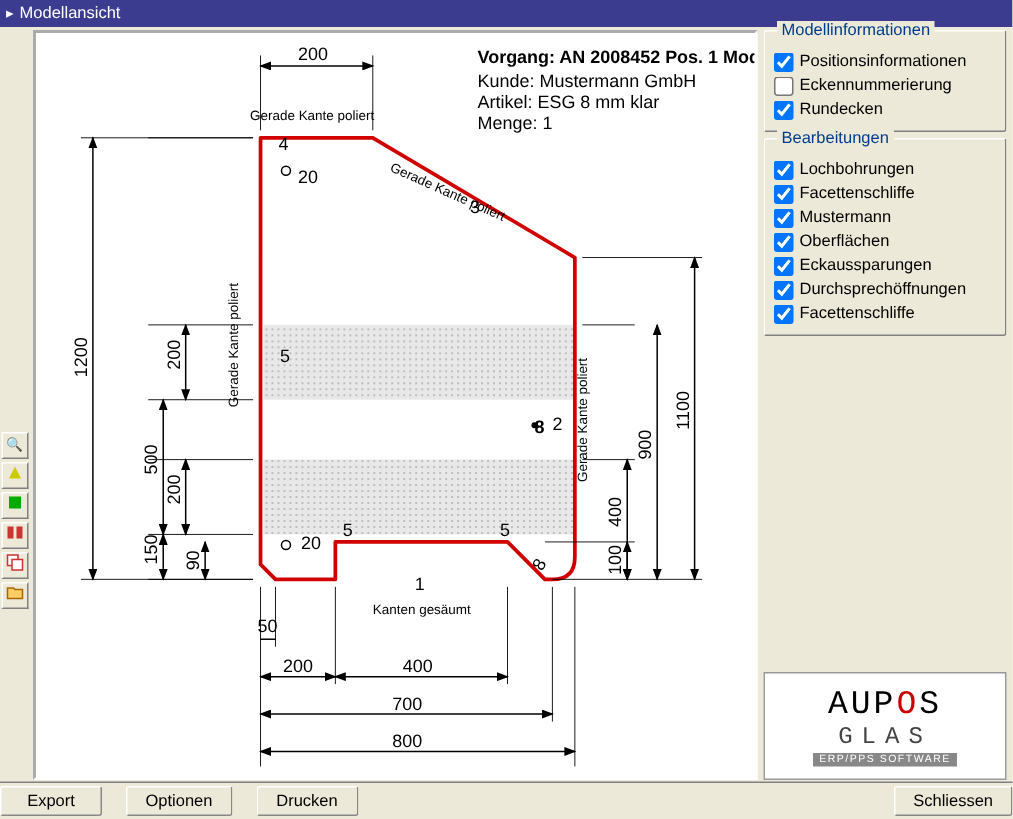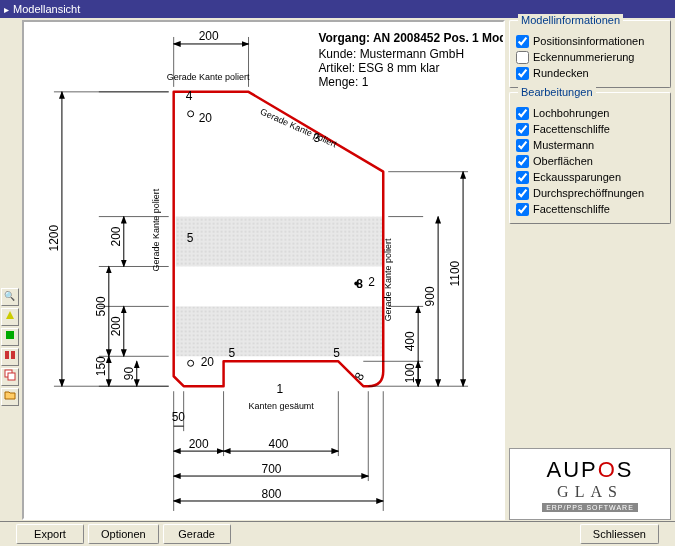--- a/index.html
+++ b/index.html
@@ -24,26 +24,26 @@
   
   .canvas-wrap{flex:1;position:relative;border:2px inset #fff;margin:2px;background:#fff;}
   .canvas{position:absolute;inset:0;}
   
   .side{width:162px;display:flex;flex-direction:column;gap:4px;padding:2px 4px 2px 2px}
   .group{border:1px solid var(--groove-d);border-top-color:var(--groove-l);border-left-color:var(--groove-l);position:relative;padding:12px 6px 6px 6px;border-radius:2px;background:var(--panel)}
   .group::before{content:attr(data-title);position:absolute;top:-7px;left:8px;background:var(--panel);padding:0 3px;color:var(--accent);font-size:11px}
   .chk{display:flex;align-items:center;gap:4px;height:16px;font-size:11px}
   .chk input{width:13px;height:13px;margin:0}
   .logo{margin-top:auto;border:1px solid #999;background:#fff;height:70px;position:relative;display:flex;flex-direction:column;align-items:center;justify-content:center}
-  .logo .l1{font-family:Liberation Sans, sans-serif;font-size:22px;font-weight:400;letter-spacing:2px;color:#000}
+  .logo .l1{font-family:Liberation Mono, monospace;font-size:22px;font-weight:400;letter-spacing:2px;color:#000}
   .logo .l1 b{color:#c00;font-weight:400}
-  .logo .l2{font-family:Liberation Serif, serif;font-size:16px;letter-spacing:6px;color:#444}
+  .logo .l2{font-family:Liberation Mono, monospace;font-size:16px;letter-spacing:6px;color:#444}
   .logo .l3{font-size:7px;background:#888;color:#fff;padding:1px 4px;letter-spacing:1px;margin-top:2px}
   
-  .buttons{position:absolute;left:0;right:0;bottom:0;height:24px;background:var(--panel);display:flex;align-items:center;padding:0 16px;gap:4px;border-top:1px solid var(--groove-d)}
+  .buttons{position:absolute;left:0;right:0;bottom:0;height:24px;background:var(--panel);display:flex;align-items:center;padding:0 0;gap:16px;border-top:1px solid var(--groove-d)}
   .btn{height:20px;min-width:68px;padding:0 12px;border:1px solid #888;border-top-color:#fff;border-left-color:#fff;background:var(--panel);font-size:11px;cursor:pointer;border-radius:2px}
   .spacer{flex:1}
   
   svg text{font-family:Tahoma,Arial,sans-serif}
   .dim{font-size:12px;fill:#000}
   .arr{stroke:#000;stroke-width:1;fill:none}
   .eline{stroke:#000;stroke-width:0.6}
   .shape{stroke:var(--red);stroke-width:2.5;fill:none;stroke-linejoin:round}
   .info{font-size:12px;fill:#000}
 </style>
@@ -259,16 +259,16 @@
       <div class="l1"><span>AUP</span><b>O</b><span>S</span></div>
       <div class="l2">GLAS</div>
       <div class="l3">ERP/PPS SOFTWARE</div>
     </div>
   </div>
 </div>
 
 <div class="buttons">
   <button class="btn">Export</button>
   <button class="btn">Optionen</button>
-  <button class="btn">Gerade</button>
+  <button class="btn">Drucken</button>
   <span class="spacer"></span>
   <button class="btn">Schliessen</button>
 </div>
 
 </body></html>

